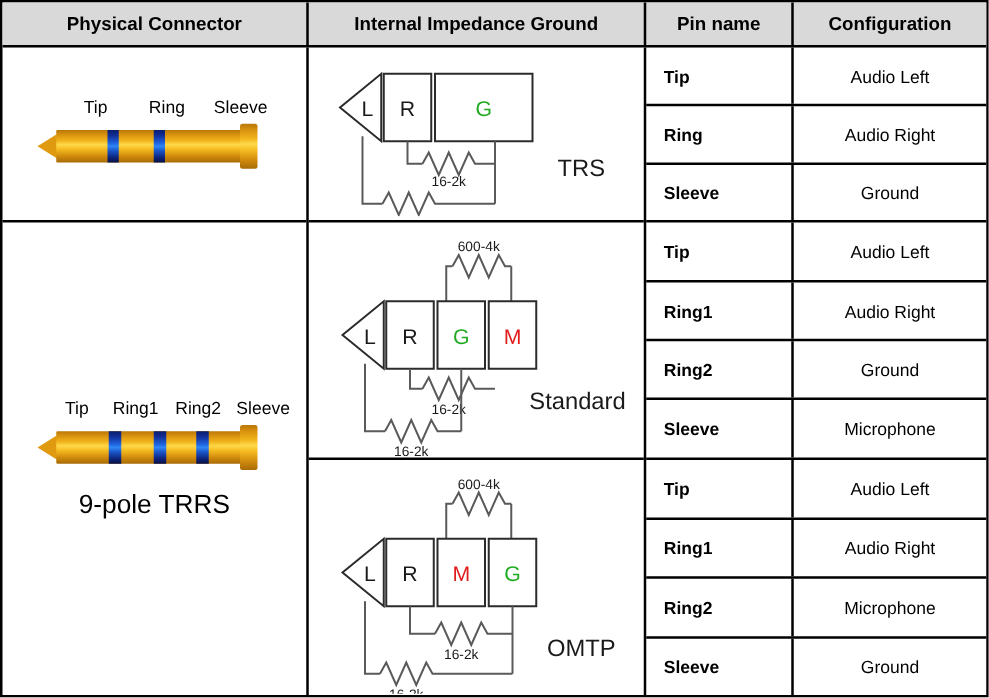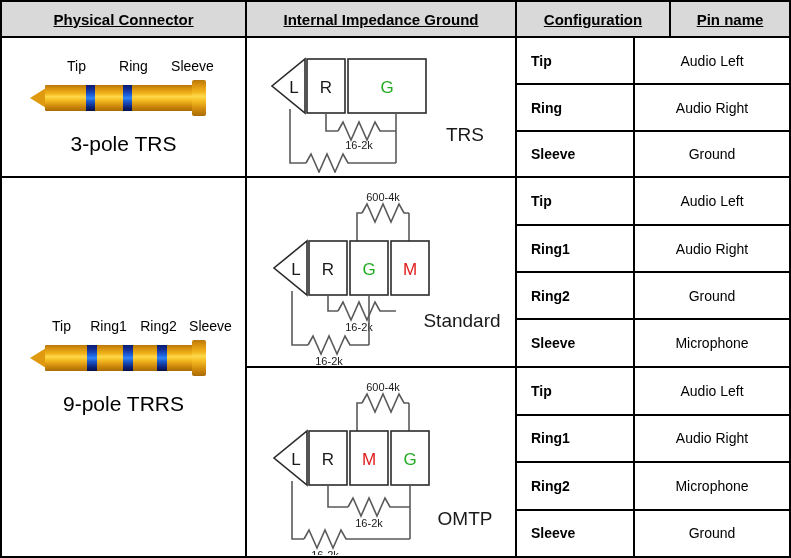--- a/index.html
+++ b/index.html
@@ -13,21 +13,20 @@
     width:791px;height:558px;
     box-sizing:border-box;
     border:2px solid #000;
     display:flex;flex-direction:column;
   }
   
   .thead{
     display:flex;height:34px;flex:0 0 34px;
     border-bottom:2px solid #000;
     background:#d9d9d9;
-    text-decoration:underline;
   }
   .th{
     display:flex;align-items:center;justify-content:center;
     font-weight:bold;font-size:15px;color:#000;
     border-right:2px solid #000;
     box-sizing:border-box;
   }
   .th:last-child{border-right:none;}
   .c1{flex:0 0 245px;}
   .c2{flex:0 0 270px;}
@@ -140,42 +139,41 @@
   .net-title{font-family:"Liberation Sans", sans-serif;font-size:19px;fill:#1a1a1a;}
 </style>
 </head>
 <body>
 
 <div class="table">
 
   <div class="thead">
     <div class="th c1">Physical Connector</div>
     <div class="th c2">Internal Impedance Ground</div>
+    <div class="th c3">Pin name</div>
     <div class="th c4">Configuration</div>
-    <div class="th c3">Pin name</div>
   </div>
 
   <div class="tbody">
 
     <div class="col-conn">
 
       <div class="conn-cell trs">
         <div class="pinlabels" style="padding-left:22px;box-sizing:border-box;">
           <span style="flex:0 0 58px;">Tip</span>
           <span style="flex:0 0 56px;">Ring</span>
           <span style="flex:0 0 62px;">Sleeve</span>
         </div>
         <div class="plug">
           <div class="tipcone"></div>
           <div class="shaft" style="left:21px;width:153px;"></div>
           <div class="ring" style="left:62px;width:9px;"></div>
           <div class="ring" style="left:99px;width:9px;"></div>
           <div class="collar" style="left:168px;width:14px;"></div>
         </div>
-        <div class="conn-name">3-pole TRS</div>
       </div>
 
       <div class="conn-cell trrs">
         <div class="pinlabels" style="padding-left:14px;box-sizing:border-box;">
           <span style="flex:0 0 44px;">Tip</span>
           <span style="flex:0 0 50px;">Ring1</span>
           <span style="flex:0 0 50px;">Ring2</span>
           <span style="flex:0 0 54px;">Sleeve</span>
         </div>
         <div class="plug">

